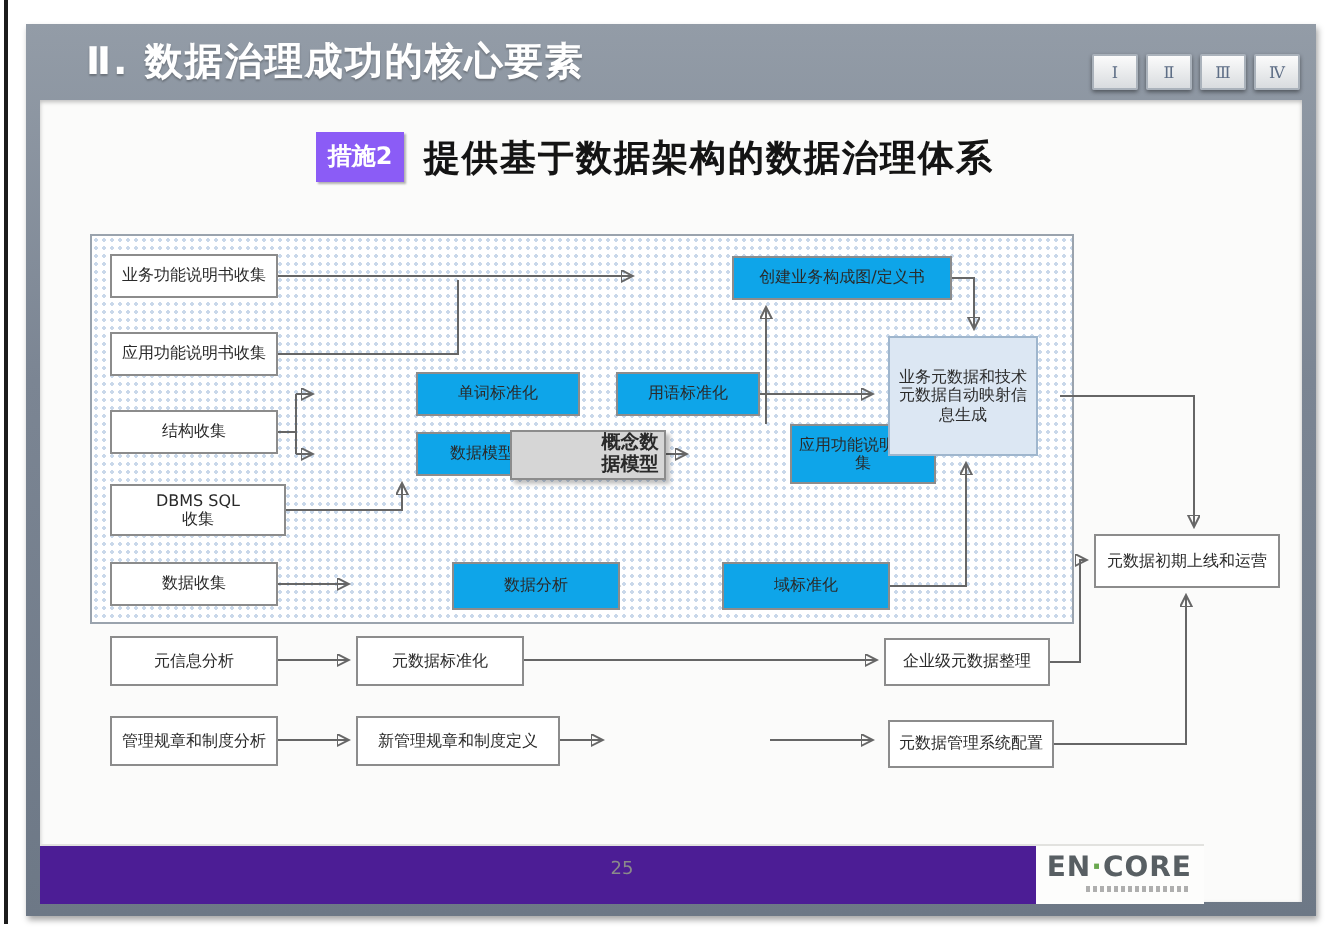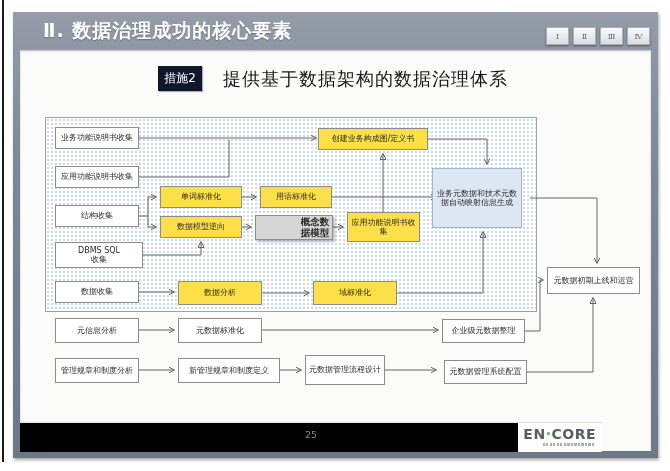--- a/index.html
+++ b/index.html
@@ -28,49 +28,49 @@
     font-family:"DejaVu Serif","Liberation Serif",serif;
     font-size:8px;color:#5e6e86;
   }
   .content{
     position:absolute;left:7px;top:38px;width:631px;height:401px;
     background:#fbfbfa;box-shadow:inset 0 1px 2px rgba(0,0,0,.25);
   }
   
   .badge{
     position:absolute;left:138px;top:16px;width:44px;height:25px;
-    background:#0f172a;color:#ffffff;font-size:12px;font-weight:normal;
+    background:#8b5cf6;color:#ffffff;font-size:12px;font-weight:bold;
     display:flex;align-items:center;justify-content:center;box-shadow:1px 1px 1px rgba(0,0,0,.3);
   }
   .heading{
-    position:absolute;left:203px;top:16px;height:25px;display:flex;align-items:center;
-    font-size:18px;font-weight:normal;color:#141414;letter-spacing:1px;white-space:nowrap;
+    position:absolute;left:192px;top:16px;height:25px;display:flex;align-items:center;
+    font-size:18px;font-weight:bold;color:#141414;letter-spacing:1px;white-space:nowrap;
   }
   
   .dotted-box{
     position:absolute;left:25px;top:67px;width:490px;height:193px;
     border:1px solid #9aa3ad;background-color:#ffffff;
     background-image:radial-gradient(#c9d8ea 0.8px,transparent 0.9px);
     background-size:4px 4px;
   }
   .arrows{position:absolute;left:0;top:0;}
   .arrows path{stroke:#666666;stroke-width:1;fill:none;}
   .node{
     position:absolute;display:flex;align-items:center;justify-content:center;
     text-align:center;font-size:8px;line-height:1.15;color:#2a2a2a;
     border:1px solid #8c8c8c;background:#ffffff;padding:1px 2px;box-sizing:border-box;
     white-space:pre-line;
   }
-  .node.gray{background:#fde047;}
+  .node.gray{background:#0ea5e9;margin-left:48px;}
   .node.gray-bold{background:#d6d6d6;font-weight:bold;font-size:9.5px;box-shadow:2px 2px 2px rgba(0,0,0,.25);padding-left:44px;}
   .node.blue{background:#dce7f3;border-color:#9fb6cd;}
   
   .footer{
     position:absolute;left:0;top:372px;width:582px;height:29px;
-    background:#000000;border-top:1px solid #e2e2df;
+    background:#4c1d95;border-top:1px solid #e2e2df;
   }
   .page-number{
     position:absolute;left:0;right:0;top:7px;text-align:center;
     font-size:9px;color:#8a8a8a;
   }
   .logo-panel{
     position:absolute;right:0;top:0;width:84px;height:29px;background:#fdfdfc;
   }
   .logo-text{
     position:absolute;right:6px;top:3px;font-size:14px;font-weight:bold;color:#585f63;
@@ -145,32 +145,31 @@
     <div class="node" style="left:35px;top:192px;width:88px;height:26px">DBMS SQL
 收集</div>
     <div class="node" style="left:35px;top:231px;width:84px;height:22px">数据收集</div>
 
     <div class="node gray" style="left:298px;top:78px;width:110px;height:22px">创建业务构成图/定义书</div>
     <div class="node gray" style="left:140px;top:136px;width:82px;height:22px">单词标准化</div>
     <div class="node gray" style="left:240px;top:136px;width:72px;height:22px">用语标准化</div>
     <div class="node gray" style="left:140px;top:166px;width:82px;height:22px">数据模型逆向</div>
     <div class="node gray-bold" style="left:235px;top:165px;width:78px;height:25px">概念数据模型</div>
     <div class="node gray" style="left:327px;top:162px;width:73px;height:30px">应用功能说明书收集</div>
-    <div class="node blue" style="left:412px;top:118px;width:90px;height:60px">业务元数据和技术元数据自动映射信息生成</div>
+    <div class="node blue" style="left:424px;top:118px;width:75px;height:60px">业务元数据和技术元数据自动映射信息生成</div>
     <div class="node gray" style="left:158px;top:231px;width:84px;height:24px">数据分析</div>
     <div class="node gray" style="left:293px;top:231px;width:84px;height:24px">域标准化</div>
 
     <div class="node" style="left:35px;top:268px;width:84px;height:25px">元信息分析</div>
     <div class="node" style="left:158px;top:268px;width:84px;height:25px">元数据标准化</div>
     <div class="node" style="left:422px;top:269px;width:83px;height:24px">企业级元数据整理</div>
     <div class="node" style="left:527px;top:217px;width:93px;height:27px">元数据初期上线和运营</div>
 
     <div class="node" style="left:35px;top:308px;width:84px;height:25px">管理规章和制度分析</div>
     <div class="node" style="left:158px;top:308px;width:102px;height:25px">新管理规章和制度定义</div>
-    <div class="node" style="left:285px;top:305px;width:80px;height:30px">元数据管理流程设计</div>
     <div class="node" style="left:424px;top:310px;width:83px;height:24px">元数据管理系统配置</div>
 
     <div class="footer">
       <div class="page-number">25</div>
       <div class="logo-panel">
         <div class="logo-text"><span>EN</span><span class="logo-dot">·</span><span>CORE</span></div>
         <div class="logo-tagline"></div>
       </div>
     </div>
 

